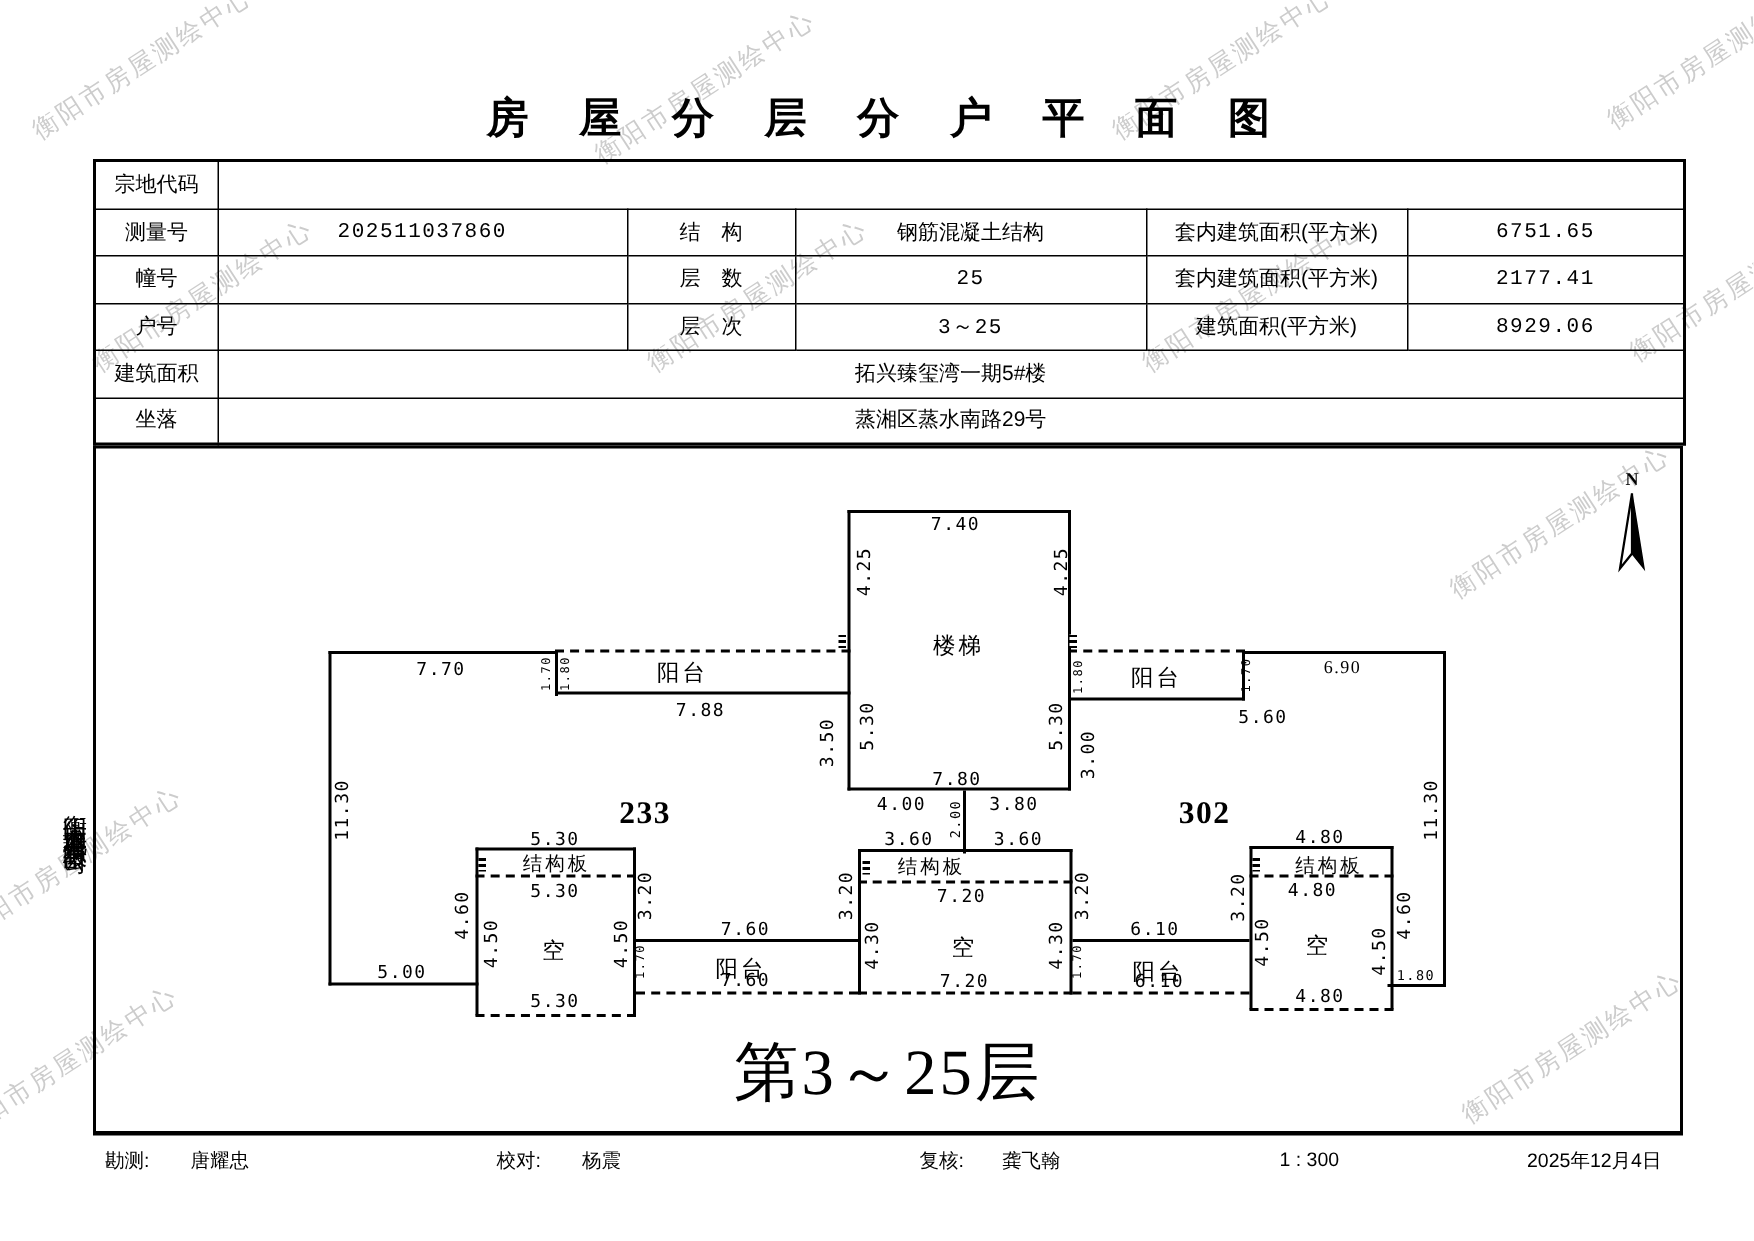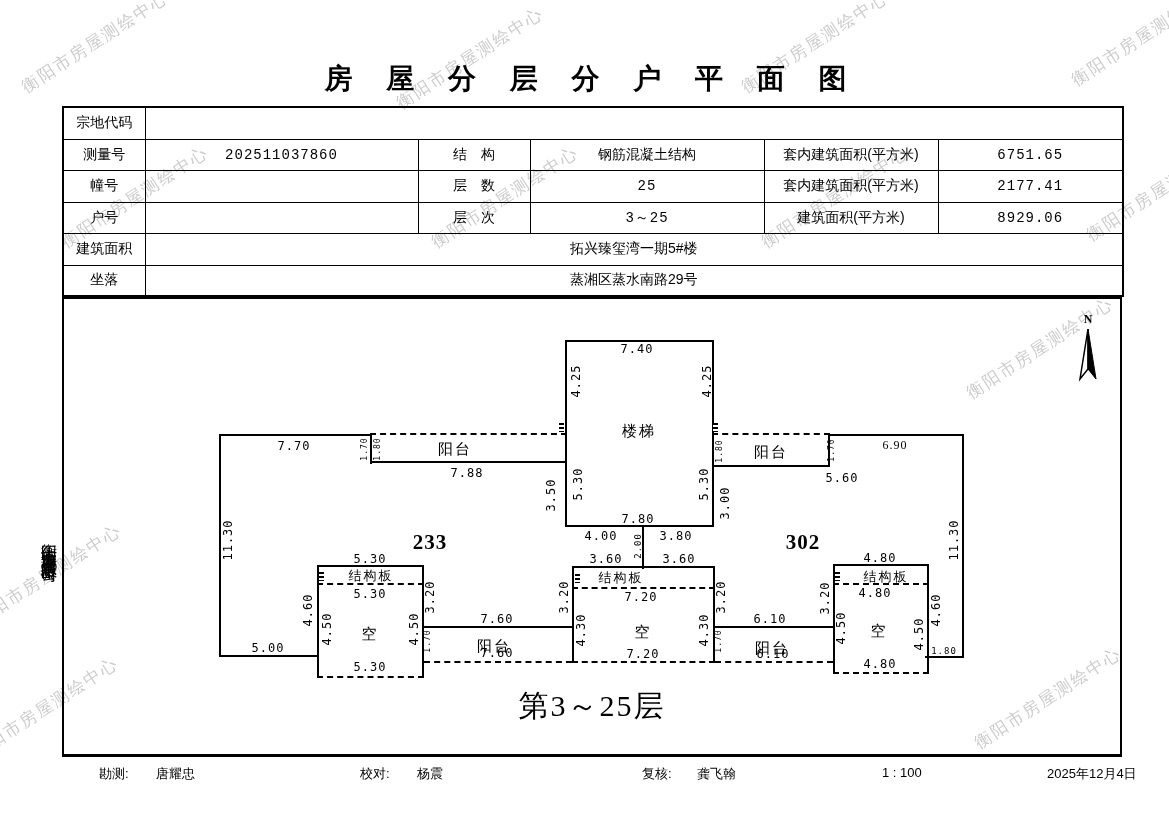--- a/index.html
+++ b/index.html
@@ -20,27 +20,27 @@
       border:2px solid #000;border-bottom:3px solid #000;}
   .wall{position:absolute;background:#000;z-index:2;}
   .dash{position:absolute;height:0;border-top:2px dashed #000;z-index:2;}
   .tick{position:absolute;width:5px;height:9px;z-index:3;
       background:repeating-linear-gradient(#000 0 2px,#fff 2px 4px);}
   .lbl{position:absolute;z-index:3;white-space:nowrap;transform:translate(-50%,-50%);}
   .lbl.dim{font-family:"DejaVu Sans Mono",monospace;font-size:12px;letter-spacing:1px;}
   .lbl.room{font-size:15px;letter-spacing:2px;}
   .lbl.unit{font-family:"Liberation Serif",serif;font-weight:bold;font-size:21px;letter-spacing:1px;}
   .floor-title{position:absolute;left:62px;top:686px;width:1060px;text-align:center;z-index:3;
-      font-size:30px;font-family:"Liberation Serif",serif;letter-spacing:2px;}
+      font-size:43px;font-family:"Liberation Serif",serif;letter-spacing:2px;}
   .north{position:absolute;left:1068px;top:312px;width:40px;z-index:3;text-align:center;}
   .north .n{font-size:12px;font-weight:bold;font-family:"Liberation Serif",serif;}
   .side-company{position:absolute;left:38px;top:531px;z-index:2;writing-mode:vertical-rl;
       font-size:16px;letter-spacing:2px;font-family:"Liberation Serif",serif;}
   .footer{position:absolute;left:0;top:765px;width:1169px;height:24px;z-index:2;font-size:13px;}
-  .footer span{position:absolute;white-space:nowrap;margin-left:29px;}
+  .footer span{position:absolute;white-space:nowrap;}
 </style>
 </head>
 <body>
 
 <div class="sheet">
 
   <div class="page-title">房 屋 分 层 分 户 平 面 图</div>
 
   <table class="info">
     <colgroup>
@@ -107,21 +107,21 @@
 
   <div class="side-company">衡阳市大雁地理信息有限公司</div>
 
   <div class="footer">
     <span style="left:70px">勘测:</span>
     <span style="left:127px">唐耀忠</span>
     <span style="left:331px">校对:</span>
     <span style="left:388px">杨震</span>
     <span style="left:613px">复核:</span>
     <span style="left:668px">龚飞翰</span>
-    <span style="left:853px">1 : 100</span>
+    <span style="left:853px">1 : 300</span>
     <span style="left:1018px">2025年12月4日</span>
   </div>
 
 <div class="wall" style="left: 219px; top: 434px; width: 153px; height: 2px;"></div>
     <div class="wall" style="left: 219px; top: 434px; width: 2px; height: 223px;"></div>
     <div class="wall" style="left: 219px; top: 655px; width: 100px; height: 2px;"></div>
     <div class="wall" style="left: 370px; top: 434px; width: 2px; height: 30px;"></div>
     <div class="wall" style="left: 370px; top: 461px; width: 197px; height: 2px;"></div>
     <div class="wall" style="left: 565px; top: 340px; width: 2px; height: 187px;"></div>
     <div class="wall" style="left: 565px; top: 340px; width: 149px; height: 2px;"></div>

